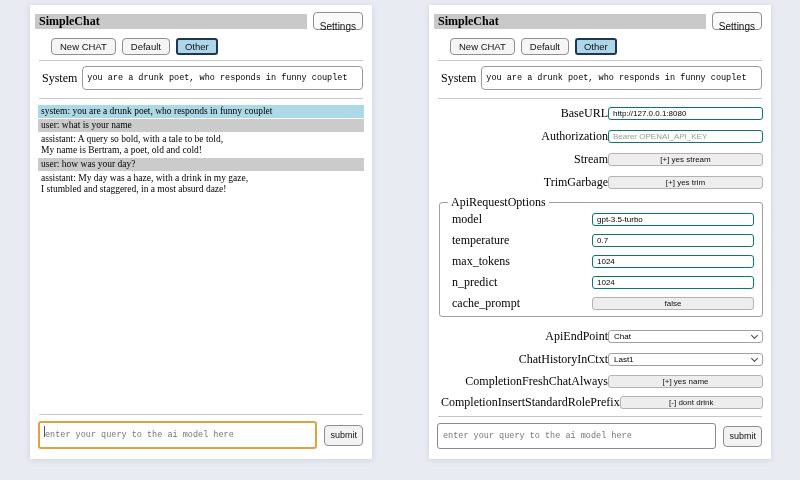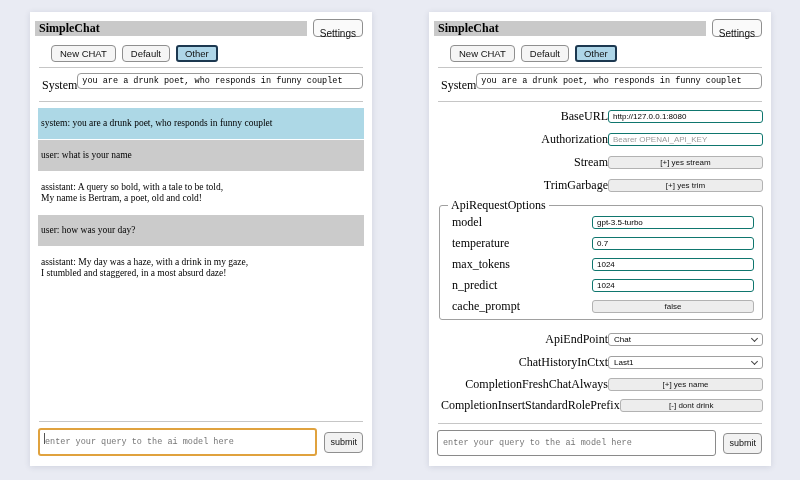--- a/index.html
+++ b/index.html
@@ -2,21 +2,21 @@
 <html style="--page-bg: #e9ebf3; --title-bar-bg: #c9c9c9; --system-msg-bg: #add8e6; --user-msg-bg: #cbcbcb; --selected-chat-bg: #aed6e8; --selected-chat-border: #1c3850; --focus-border: #e0a23e;"><head>
 <meta charset="utf-8">
 <style>
   html,body{margin:0;padding:0;}
   body{
     width:800px;height:480px;position:relative;overflow:hidden;
     background:var(--page-bg,#e9ebf3);
     font-family:"Liberation Serif",serif;
   }
   .panel{
-    position:absolute;top:12px;width:342px;height:454px;background:#fff;
+    position:absolute;top:5px;width:342px;height:454px;background:#fff;
     box-shadow:0 1px 6px rgba(50,60,90,.14);
     display:flex;flex-direction:column;
     padding:7px 9px 10px;box-sizing:border-box;
   }
   #left-panel{left:30px;}
   #right-panel{left:429px;}
 
   .titlebar-row{display:flex;align-items:center;gap:6px;margin-left:-4px;}
   .titlebar{
     flex:1;background:var(--title-bar-bg,#c9c9c9);height:15px;line-height:15px;
@@ -36,31 +36,31 @@
     background:var(--selected-chat-bg,#aed6e8);
     border:2px solid var(--selected-chat-border,#1c3850);
     border-radius:3px;padding:0 7px;
   }
 
   .rule{border:none;border-top:1px solid #c6c6c6;margin:0;width:100%;}
   .hr-top{margin-top:5px;}
   .hr-system{margin-top:8px;}
   .hr-bottom{margin-top:6px;}
 
-  .system-row{display:flex;margin-top:5px;align-items:stretch;}
+  .system-row{display:flex;margin-top:5px;align-items:stretch;gap:5px;}
   .system-label{font-size:12px;margin-left:3px;padding-top:5px;color:#000;}
   .system-input{
-    flex:1;height:16px;border:1px solid #999;border-radius:4px;
+    flex:1;height:24px;border:1px solid #999;border-radius:4px;
     font:8.5px "Liberation Mono",monospace;padding:3px 4px;box-sizing:border-box;
     color:#000;background:#fff;
   }
 
   .content{flex:1;margin-top:6px;overflow:hidden;margin-left:-1px;margin-right:-1px;}
 
-  .msg{font-size:9.5px;line-height:11px;padding:10px 3px;margin-bottom:1px;white-space:pre-line;color:#000;}
+  .msg{font-size:9.5px;line-height:11px;padding:1px 3px;margin-bottom:1px;white-space:pre-line;color:#000;}
   .msg.system{background:var(--system-msg-bg,#add8e6);}
   .msg.user{background:var(--user-msg-bg,#cbcbcb);}
 
   .query-row{display:flex;gap:7px;margin-top:6px;align-items:center;margin-left:-1px;}
   .query-wrap{flex:1;position:relative;display:flex;}
   .query-input{
     width:100%;height:21px;border:1px solid #8a8a8a;border-radius:3px;
     font:8.5px "Liberation Mono",monospace;padding:12px 5px;box-sizing:border-box;background:#fff;color:#222;
   }
   .query-input.focused{border:2px solid var(--focus-border,#e0a23e);}

